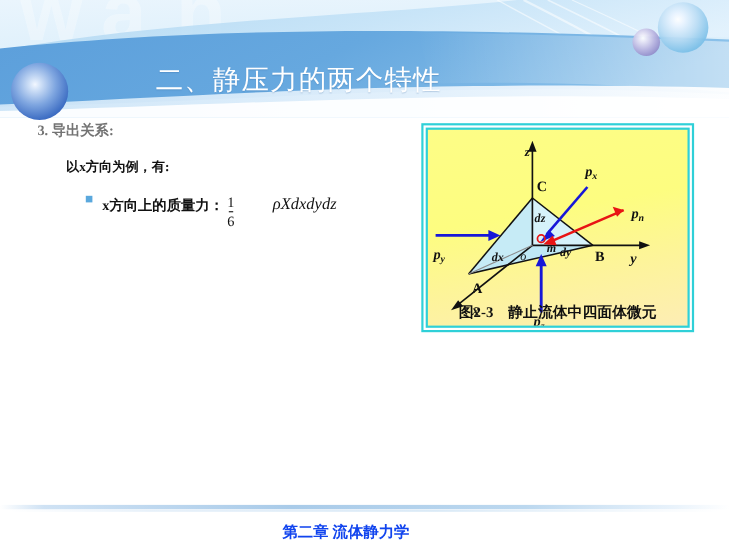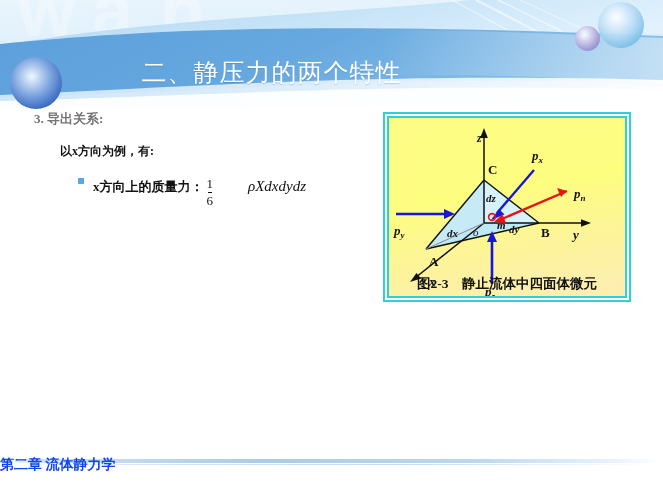--- a/index.html
+++ b/index.html
@@ -93,22 +93,22 @@
   
   #footer-rule{
     position:absolute;left:0;top:459px;width:663px;height:4px;
     background:linear-gradient(to right,#ffffff 0%,#cfe2f4 6%,#a9cbe9 40%,#bcd8ef 72%,#e8f2fb 92%,#ffffff 100%);
   }
   #footer-rule2{
     position:absolute;left:8px;top:464px;width:647px;height:1px;
     background:linear-gradient(to right,#ffffff 0%,#d7e7f6 20%,#c2dcf1 60%,#ffffff 100%);
   }
   #footer-text{
-    position:absolute;left:0;top:456px;width:647px;
-    text-align:left;padding-right:18px;box-sizing:border-box;
+    position:absolute;left:0;top:475px;width:647px;
+    text-align:center;padding-right:18px;box-sizing:border-box;
     color:#1144ee;font-size:14px;font-weight:bold;white-space:nowrap;
   }
 </style>
 </head>
 <body>
 
 <div id="slide">
 
   <div id="banner">
     <svg width="663" height="107" viewBox="0 0 663 107" xmlns="http://www.w3.org/2000/svg">

